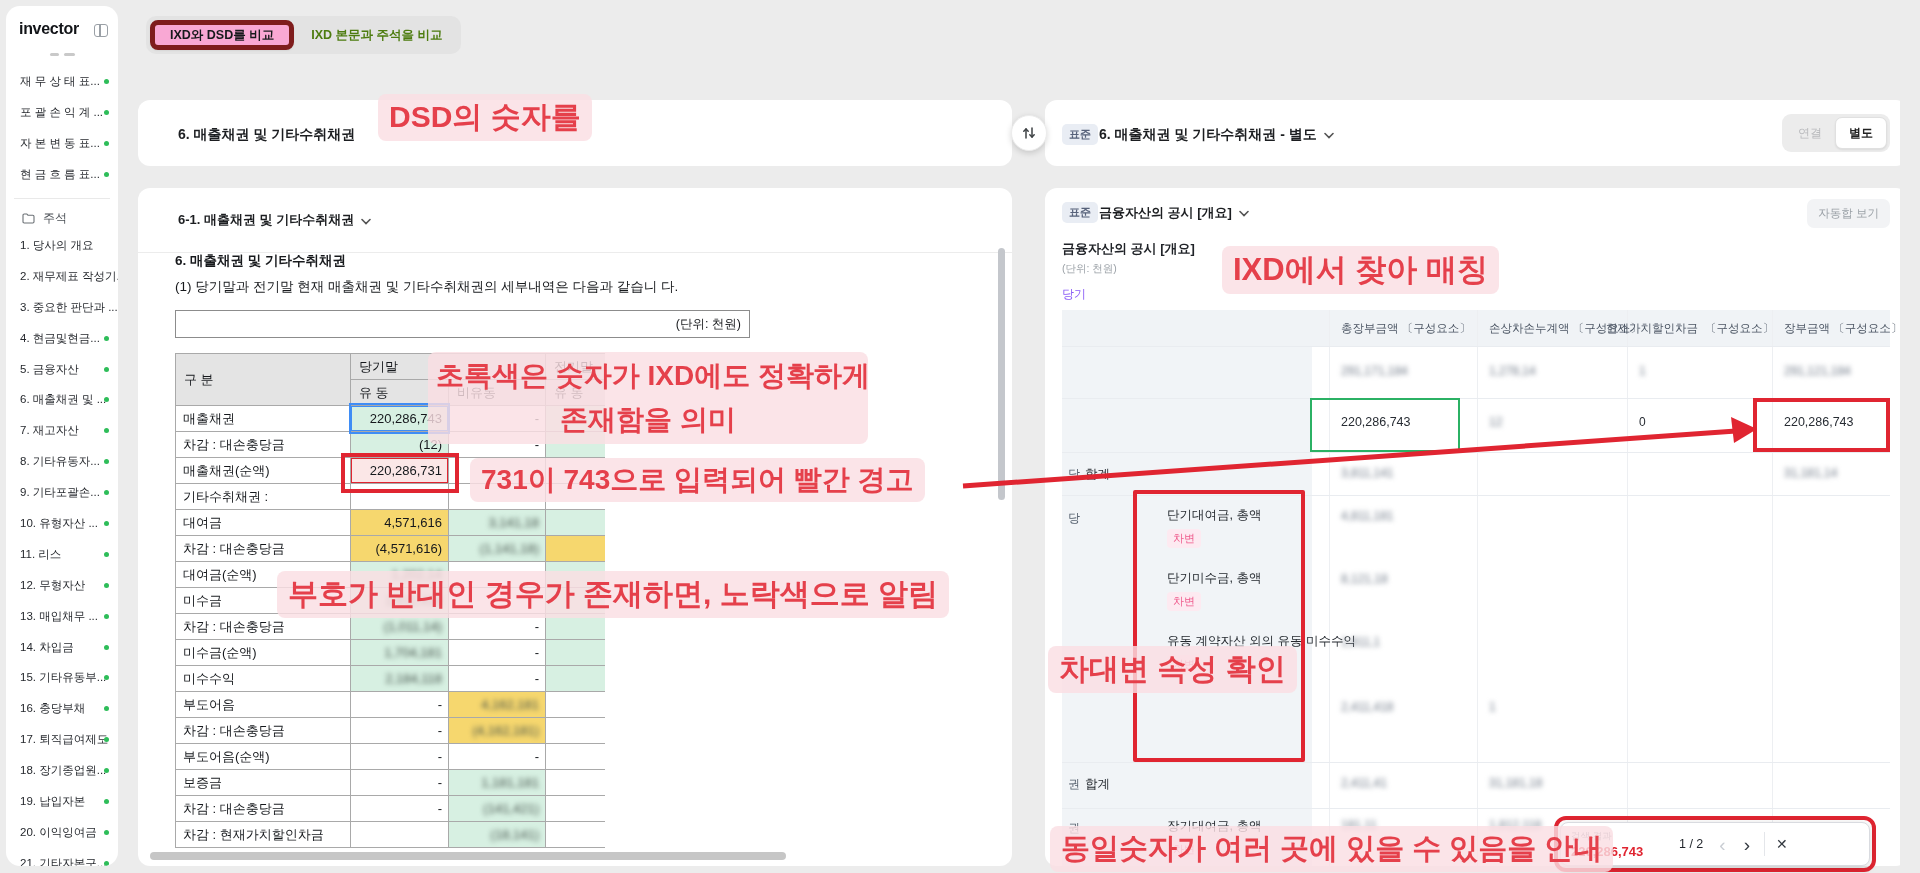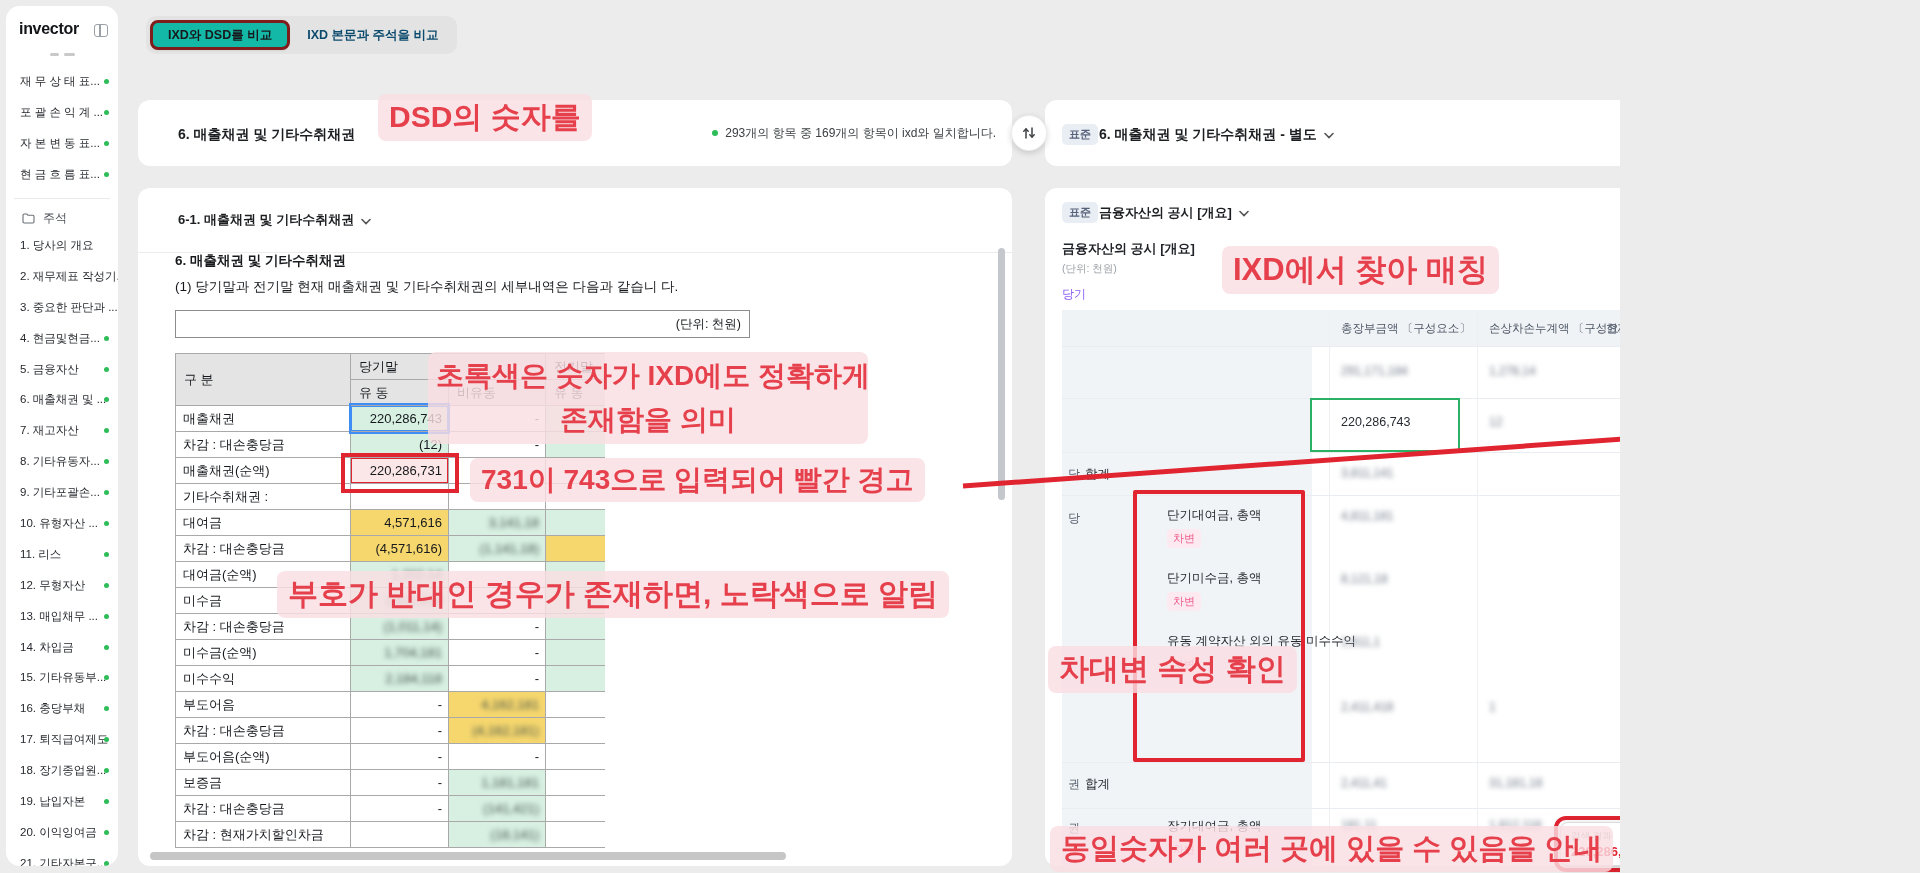--- a/index.html
+++ b/index.html
@@ -1,17 +1,17 @@
 <!DOCTYPE html>
 <html><head>
 <meta charset="utf-8">
 <style>
   * { margin:0; padding:0; box-sizing:border-box; font-family:"Liberation Sans", sans-serif; }
   html,body { background:#ececec; }
-  #app { position:relative; width:1620px; height:873px; background:#ececec; overflow:hidden; }
+  #app { position:relative; width:1900px; height:873px; background:#ececec; overflow:hidden; }
 
   .card { position:absolute; background:#fff; border-radius:12px; }
 
   
   #sidebar { left:6px; top:6px; width:112px; height:860px; border-radius:14px; overflow:hidden; z-index:2; }
   .logo-row { position:absolute; left:0; top:0; width:112px; height:44px; }
   .logo { position:absolute; left:13px; top:14px; font-size:16px; font-weight:bold; color:#121418; letter-spacing:-0.3px; }
   .collapse-ic { position:absolute; right:10px; top:18px; width:14px; height:13px; border:1.6px solid #9aa0a6; border-radius:3px; }
   .collapse-ic:after { content:""; position:absolute; left:4px; top:0; width:1.6px; height:100%; background:#9aa0a6; }
   .clip-dash { position:absolute; top:47px; height:3px; background:#c9c9c9; border-radius:2px; }
@@ -19,22 +19,22 @@
   .sb-list li { position:relative; display:flex; align-items:center; padding-left:14px; font-size:11.5px; color:#26292e; white-space:nowrap; cursor:default; }
   #sb-statements { top:60px; } #sb-statements li { height:31px; }
   #sb-notes { top:224px; } #sb-notes li { height:30.9px; }
   .sb-list .dot { position:absolute; right:9px; top:50%; margin-top:-2.5px; width:5px; height:5px; border-radius:50%; background:#2ebd59; }
   .sb-divider { position:absolute; left:8px; top:192px; width:96px; height:1px; background:#e9e9e9; }
   .sb-section { position:absolute; left:16px; top:202px; height:20px; display:flex; align-items:center; gap:8px; font-size:12px; color:#4a4f55; }
 
   
   #tabs { position:absolute; left:146px; top:16px; height:38px; background:#e3e3e3; border-radius:10px; display:flex; align-items:center; padding:4px; gap:2px; z-index:2; }
   .tab { height:30px; display:flex; align-items:center; padding:0 15px; font-size:12.5px; font-weight:bold; border-radius:8px; white-space:nowrap; }
-  .tab.active { background:#14b8a6; color:#17191c; border:3px solid #7f1d1d; box-shadow:0 1px 2px rgba(0,0,0,.06); }
-  .tab.inactive { color:#0c4a6e; }
+  .tab.active { background:#f9a8d4; color:#17191c; border:5px solid #7f1d1d; box-shadow:0 1px 2px rgba(0,0,0,.06); }
+  .tab.inactive { color:#4d7c0f; }
 
   
   #lh-card { left:138px; top:100px; width:874px; height:66px; }
   #rh-card { left:1045px; top:100px; width:863px; height:66px; }
   .panel-title { position:absolute; font-size:14px; font-weight:bold; color:#1c1e21; white-space:nowrap; }
   #lh-title { left:40px; top:26px; }
   .status-row { position:absolute; right:16px; top:0; height:66px; display:flex; align-items:center; gap:7px; }
   .status-dot { width:6px; height:6px; border-radius:50%; background:#2ebd59; }
   .status-text { font-size:12px; color:#3c4043; white-space:nowrap; }
   #sync-btn { position:absolute; left:1011px; top:115px; width:36px; height:36px; border-radius:50%; background:#fff; border:1px solid #ececec; box-shadow:0 2px 6px rgba(0,0,0,.16); display:flex; align-items:center; justify-content:center; z-index:4; }
@@ -242,24 +242,20 @@
       </ul>
   </div>
 
   <div id="tabs">
     <div class="tab active">IXD와 DSD를 비교</div>
     <div class="tab inactive">IXD 본문과 주석을 비교</div>
   </div>
 
   <div id="lh-card" class="card">
     <span id="lh-title" class="panel-title">6. 매출채권 및 기타수취채권</span>
-    <div class="status-row">
-      <span class="status-dot"></span>
-      <span class="status-text">293개의 항목 중 169개의 항목이 ixd와 일치합니다.</span>
-    </div>
   </div>
 
   <div id="sync-btn">
     <svg width="16" height="16" viewBox="0 0 16 16">
       <g stroke="#3c4043" stroke-width="1.5" fill="none" stroke-linecap="round" stroke-linejoin="round">
         <path d="M5 13V4"></path>
           <path d="M2.8 6.2 5 3.9l2.2 2.3"></path>
         <path d="M11 3v9"></path>
           <path d="M8.8 9.8 11 12.1l2.2-2.3"></path>
       </g>

